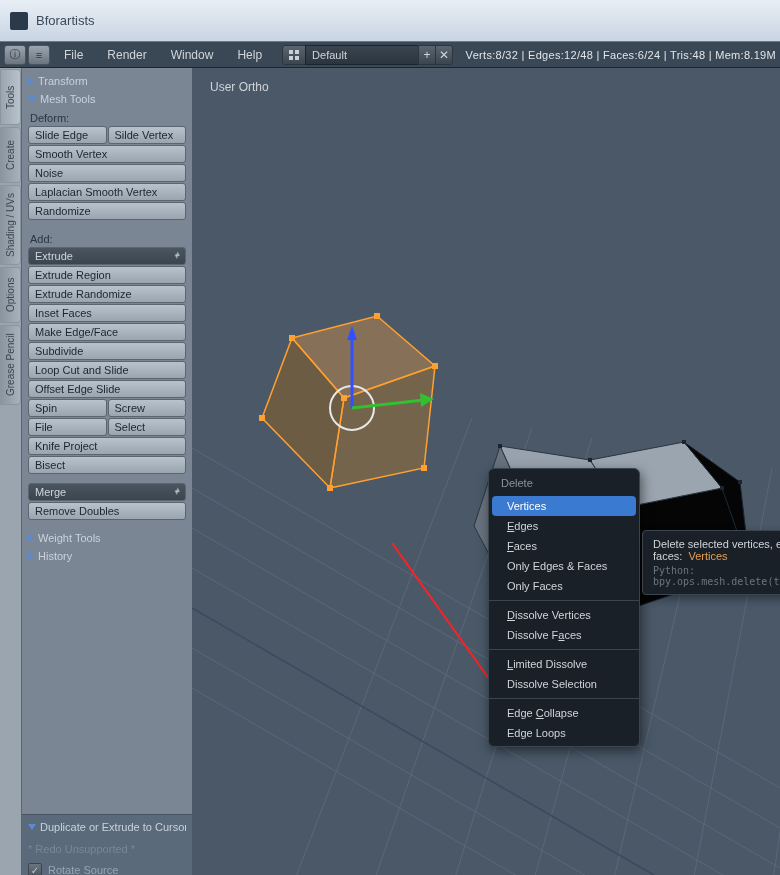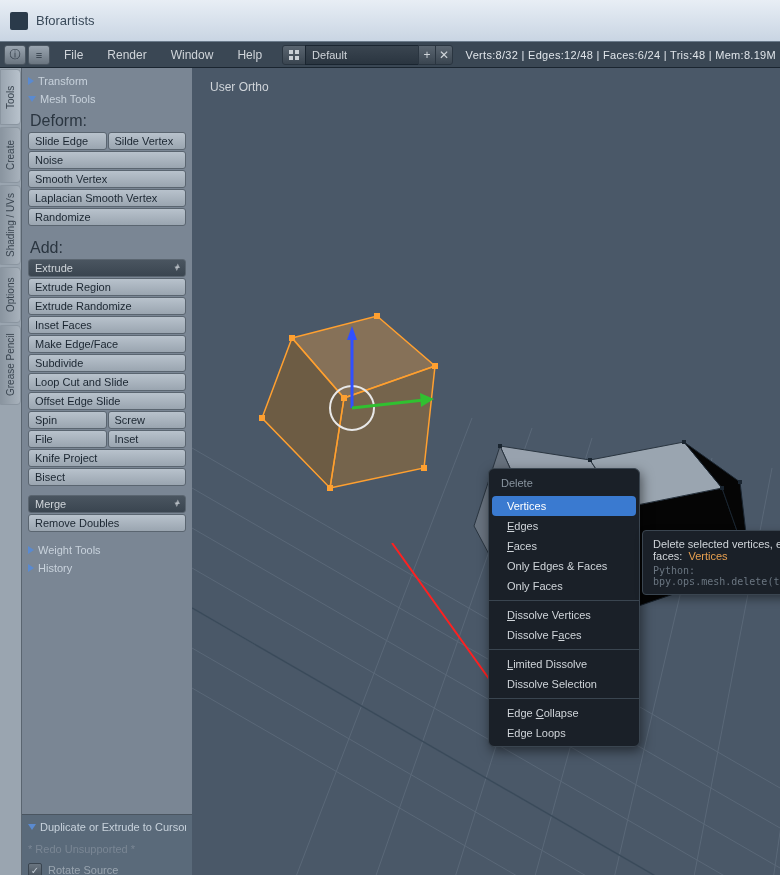--- a/index.html
+++ b/index.html
@@ -32,21 +32,21 @@
   .vtab.tall { height: 80px; }
   
   
   .left-panel { width: 170px; background: #7a8694; padding: 4px 6px; overflow-y: auto; position: relative; }
   
   .panel-header { display: flex; align-items: center; color: #c8d2dc; font-size: 11px; padding: 3px 0; cursor: pointer; }
   .disclosure { width: 0; height: 0; margin-right: 4px; }
   .disclosure.closed { border-left: 6px solid #5a8ad0; border-top: 4px solid transparent; border-bottom: 4px solid transparent; }
   .disclosure.open { border-top: 6px solid #5a8ad0; border-left: 4px solid transparent; border-right: 4px solid transparent; }
   
-  .section-label { font-size: 16px; color: #2a3540; padding: 4px 2px 2px; }
+  .section-label { font-size: 11px; color: #2a3540; padding: 4px 2px 2px; }
   
   .tool-btn { height: 18px; background: linear-gradient(to bottom, #b8c2cc, #9aa5b0); border: 1px solid #5a6570; border-radius: 3px; font-size: 11px; color: #1a2530; display: flex; align-items: center; padding: 0 6px; margin-bottom: 1px; cursor: pointer; }
   .tool-btn.dark { background: linear-gradient(to bottom, #4a5560, #3a4550); color: #d0d5da; justify-content: space-between; }
   .tool-btn.dark::after { content: "▾"; font-size: 9px; opacity: 0.6; margin-left: 4px; }
   .tool-btn.dark::before { content: "▴"; font-size: 9px; opacity: 0.6; position: absolute; right: 12px; margin-top: -6px; }
   .btn-row { display: flex; gap: 1px; margin-bottom: 1px; }
   .btn-row .tool-btn { flex: 1; margin-bottom: 0; }
   
   .section-spacer { height: 8px; }
   
@@ -129,42 +129,42 @@
     <div class="panel-header">
       <div class="disclosure open"></div>
       <span>Mesh Tools</span>
     </div>
 
     <div class="section-label">Deform:</div>
     <div class="btn-row">
       <div class="tool-btn">Slide Edge</div>
       <div class="tool-btn">Silde Vertex</div>
     </div>
+    <div class="tool-btn">Smooth Vertex</div>
     <div class="tool-btn">Noise</div>
-    <div class="tool-btn">Smooth Vertex</div>
     <div class="tool-btn">Laplacian Smooth Vertex</div>
     <div class="tool-btn">Randomize</div>
 
     <div class="section-spacer"></div>
     <div class="section-label">Add:</div>
     <div class="tool-btn dark">Extrude</div>
     <div class="tool-btn">Extrude Region</div>
     <div class="tool-btn">Extrude Randomize</div>
     <div class="tool-btn">Inset Faces</div>
     <div class="tool-btn">Make Edge/Face</div>
     <div class="tool-btn">Subdivide</div>
     <div class="tool-btn">Loop Cut and Slide</div>
     <div class="tool-btn">Offset Edge Slide</div>
     <div class="btn-row">
       <div class="tool-btn">Spin</div>
       <div class="tool-btn">Screw</div>
     </div>
     <div class="btn-row">
       <div class="tool-btn">File</div>
-      <div class="tool-btn">Inset</div>
+      <div class="tool-btn">Select</div>
     </div>
     <div class="tool-btn">Knife Project</div>
     <div class="tool-btn">Bisect</div>
 
     <div class="section-spacer"></div>
     <div class="tool-btn dark">Merge</div>
     <div class="tool-btn">Remove Doubles</div>
 
     <div class="section-spacer"></div>
     <div class="panel-header">

